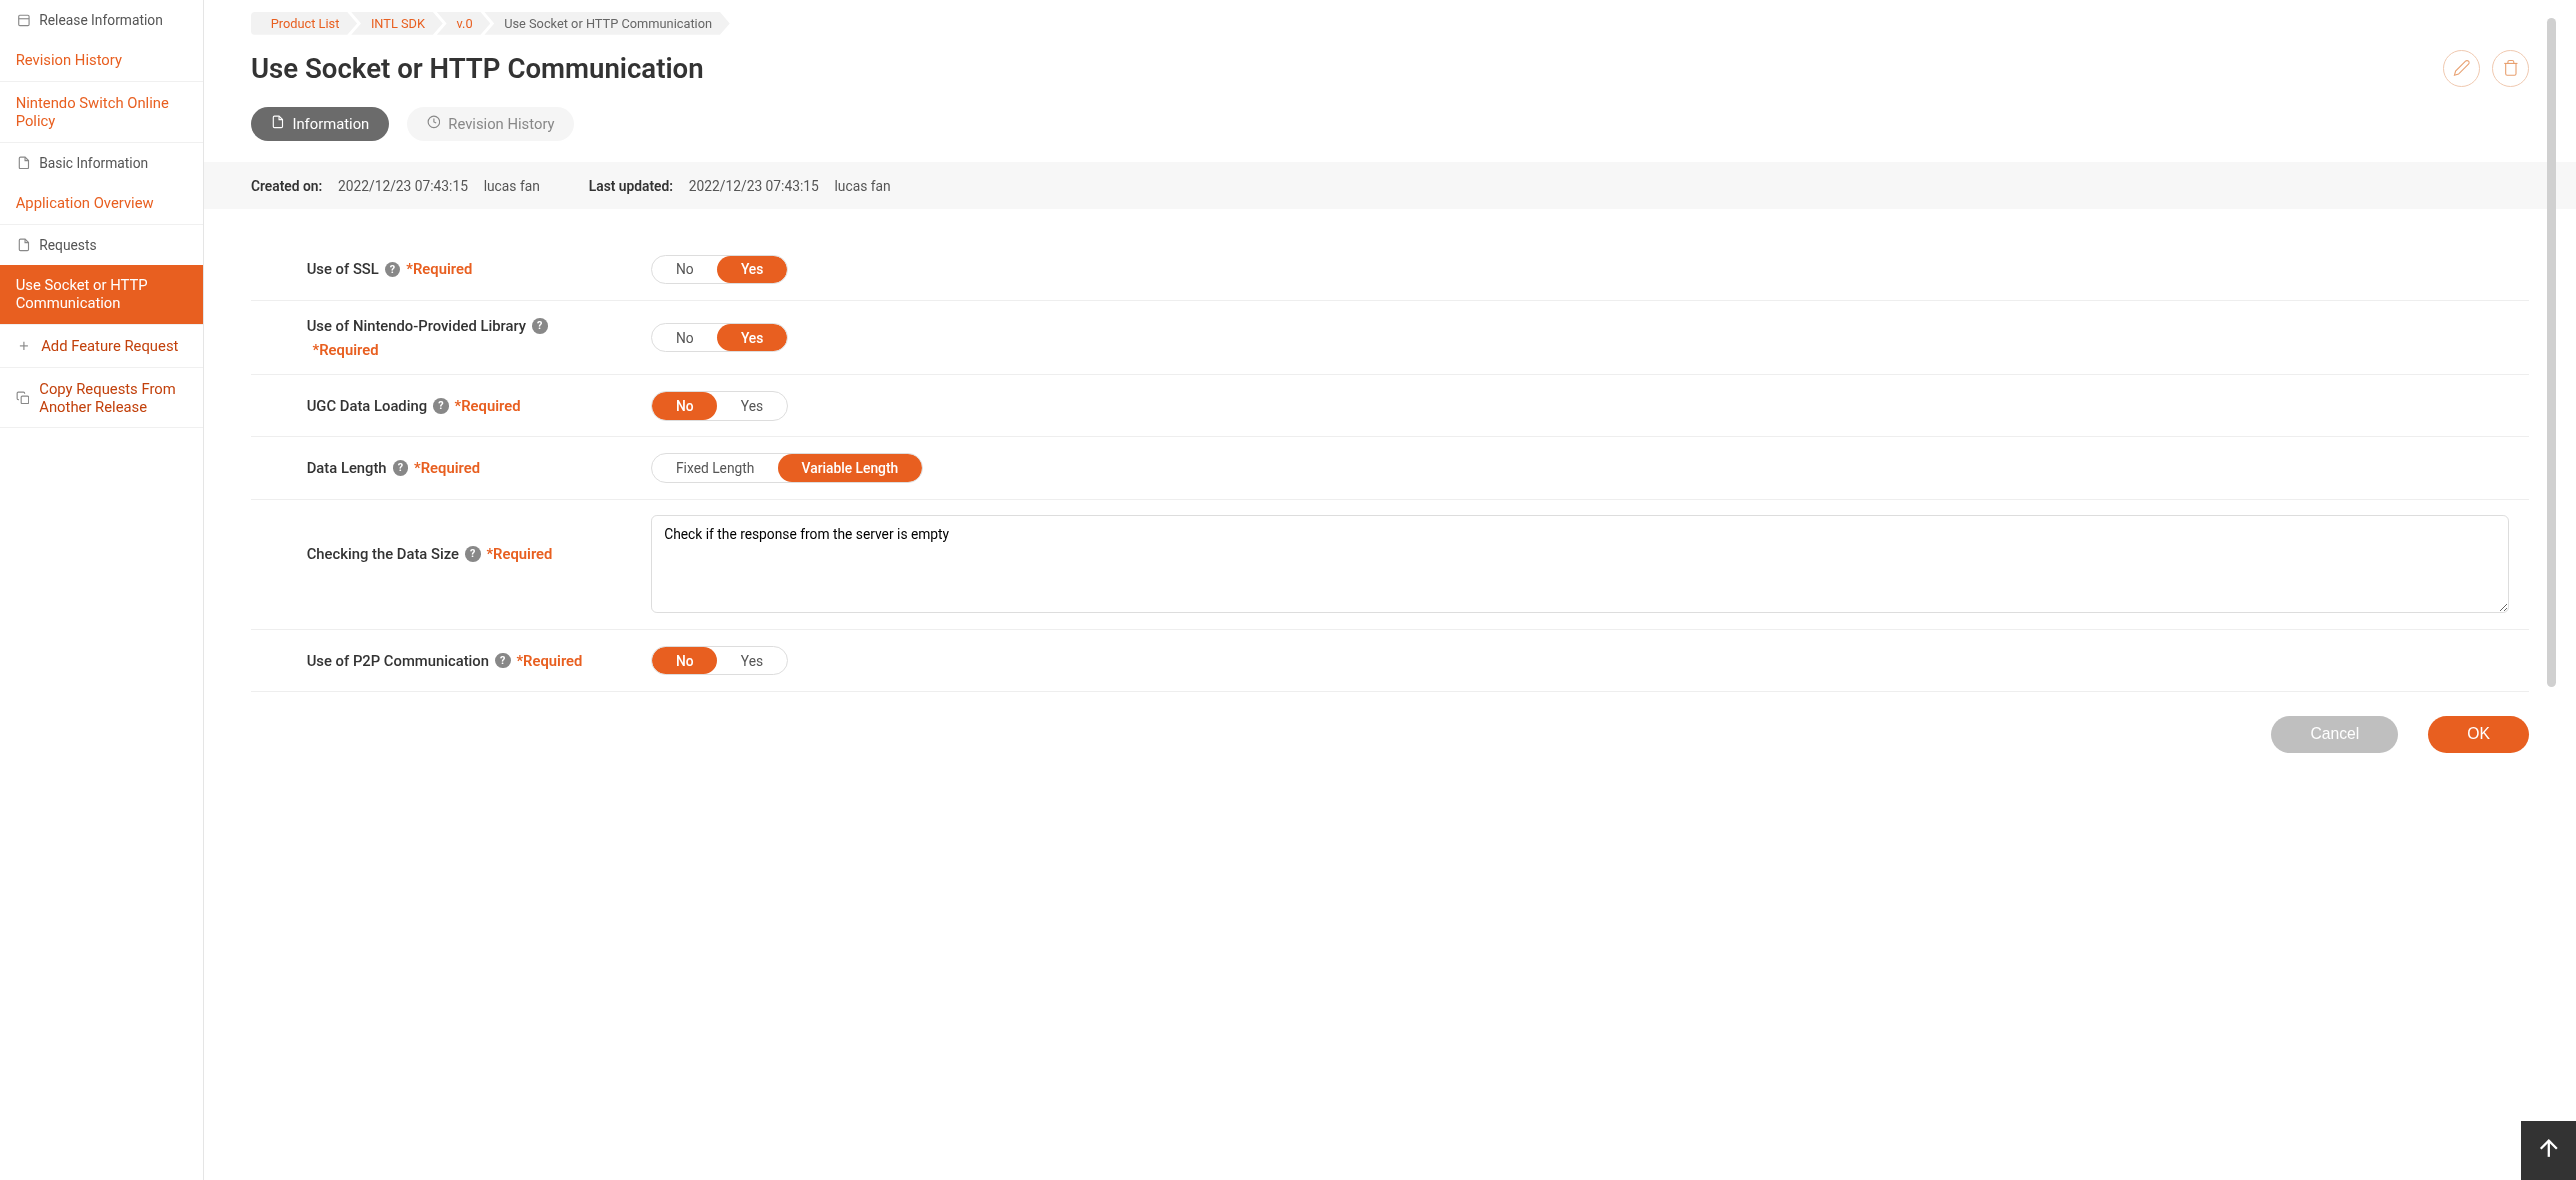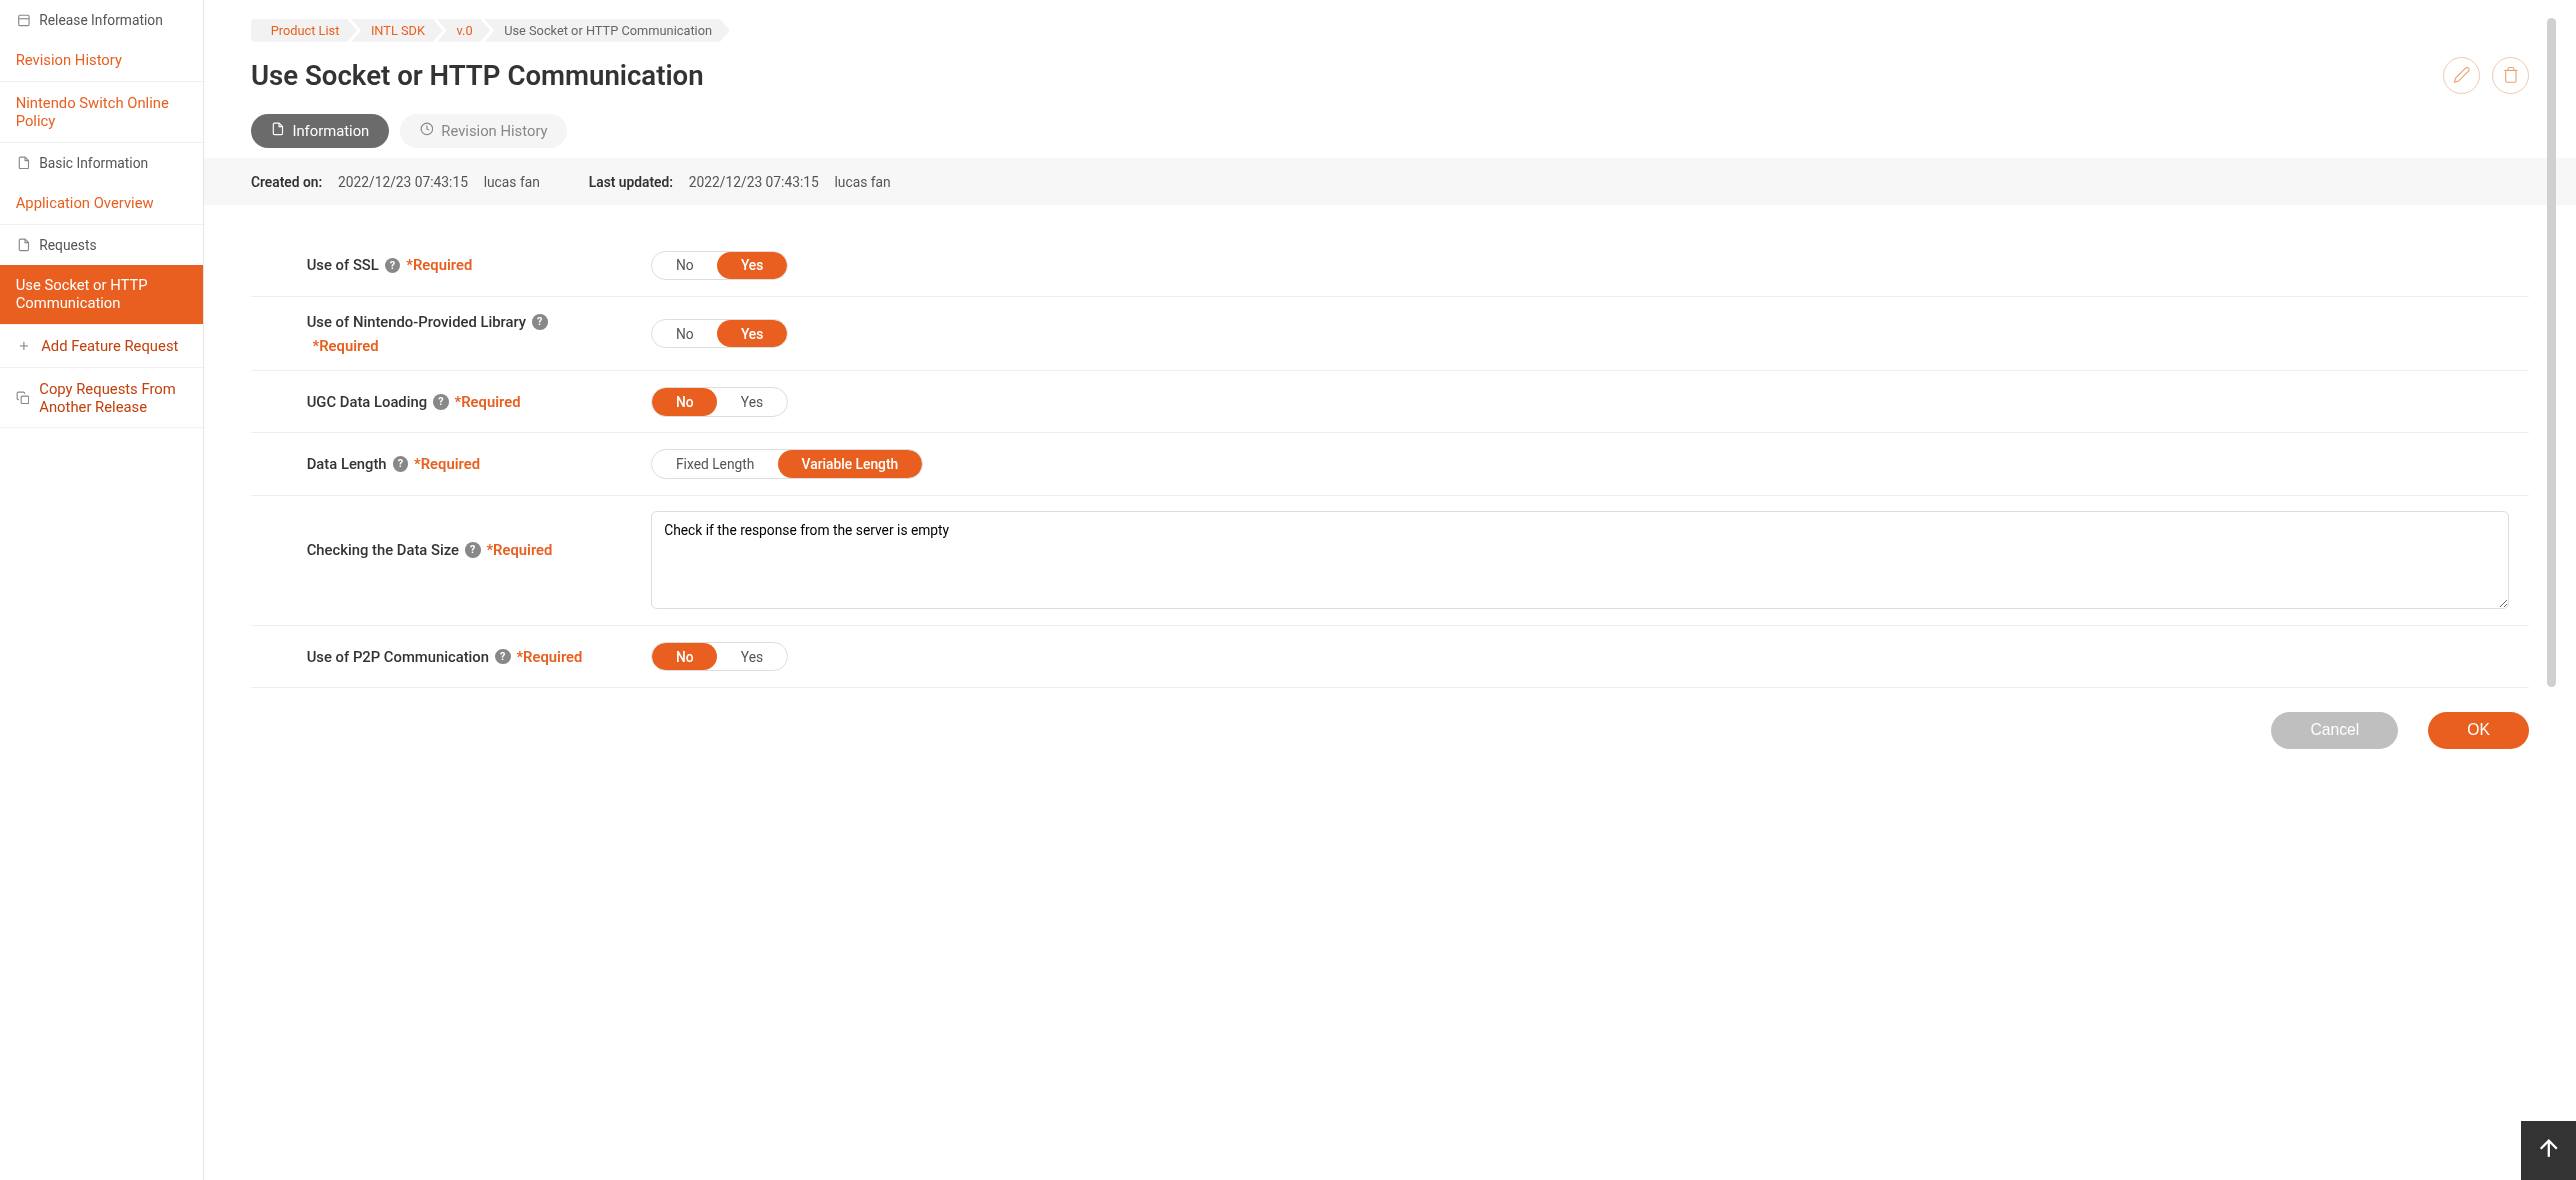--- a/index.html
+++ b/index.html
@@ -52,21 +52,21 @@
       color: #888;
     }
     .main {
       flex: 1;
       display: flex;
       flex-direction: column;
       overflow: auto;
       position: relative;
     }
     .content {
-      padding: 19px 47px;
+      padding: 12px 47px;
       flex: 1;
     }
     .breadcrumb {
       display: flex;
       gap: 0;
       margin-bottom: 15.7px;
       align-items: center;
     }
     .breadcrumb-item {
       background: #f2f2f2;
@@ -109,22 +109,22 @@
       border: 1.5px solid #f0c9b0;
       background: #fff;
       display: flex;
       align-items: center;
       justify-content: center;
       cursor: pointer;
       color: #e8a070;
     }
     .tabs {
       display: flex;
-      gap: 11px;
-      margin-bottom: 10px;
+      gap: 18px;
+      margin-bottom: 21px;
     }
     .tab {
       padding: 7.9px 19.7px;
       border-radius: 19.7px;
       font-size: 14.8px;
       display: flex;
       align-items: center;
       gap: 7.9px;
       cursor: pointer;
     }

